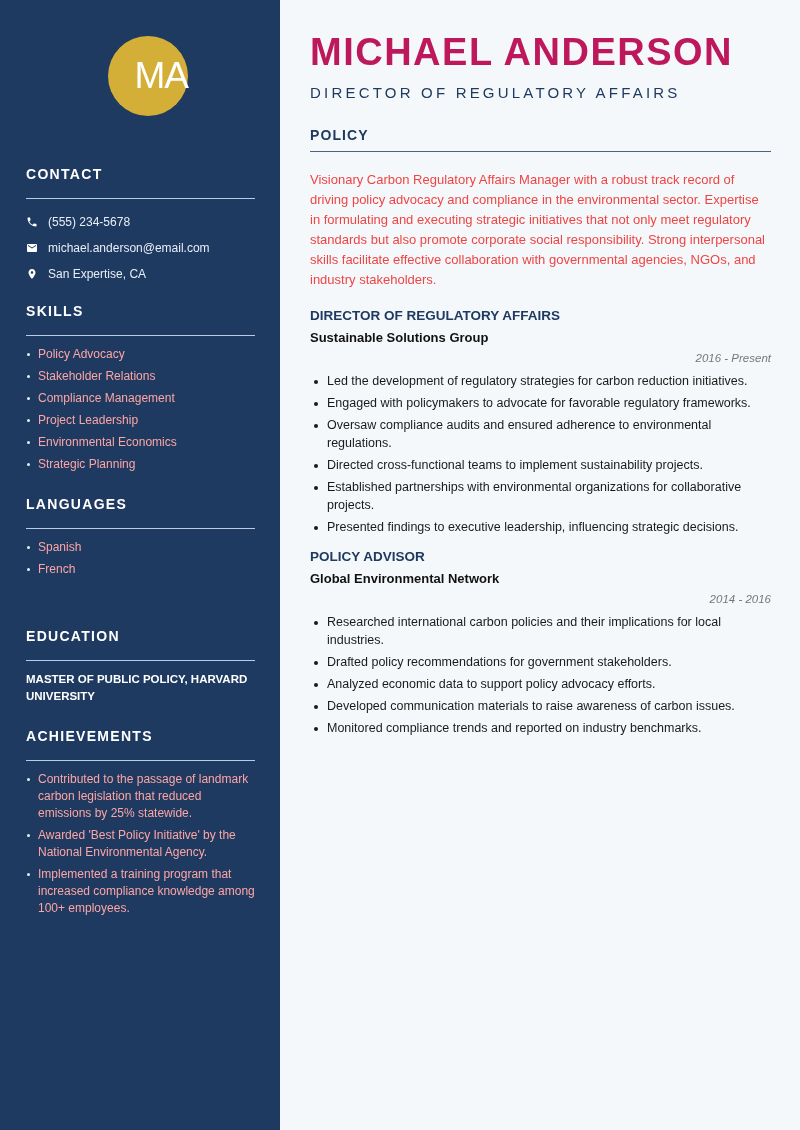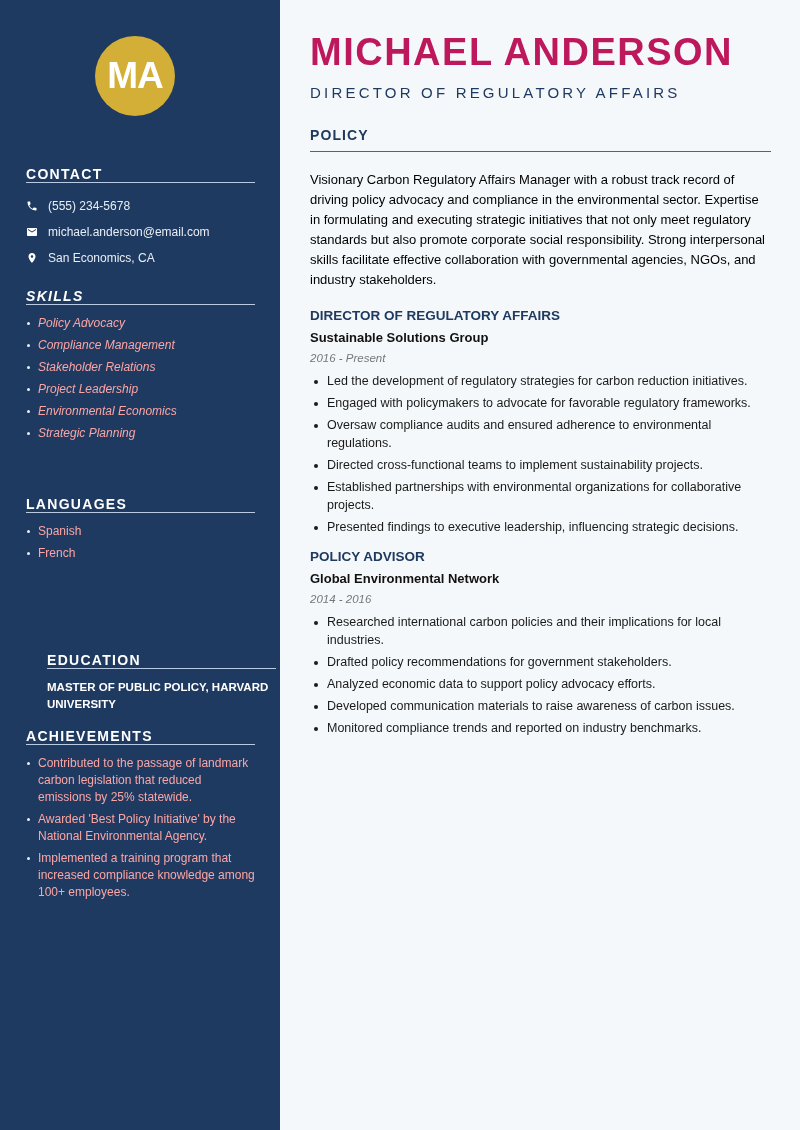--- a/index.html
+++ b/index.html
@@ -10,33 +10,33 @@
       position: relative;
     }
     .sidebar {
       position: absolute; left: 0; top: 0;
       width: 280px; height: 1130px;
       background: #1f3a60;
       color: #ffffff;
       padding: 0 26px;
     }
     .avatar {
-      position: absolute; left: 95px; top: 36px;
+      position: absolute; left: 108px; top: 36px;
       width: 80px; height: 80px; border-radius: 50%;
       background: #d4af37;
       color: #ffffff;
-      font-weight: bold; font-size: 37px;
-      display: flex; align-items: center; justify-content: center;
+      font-weight: normal; font-size: 37px;
+      display: flex; align-items: center; justify-content: flex-end;
       letter-spacing: -1px;
     }
     .side-section { position: absolute; left: 26px; width: 229px; }
     .side-heading {
       font-size: 14px; font-weight: bold; letter-spacing: 1.3px;
       color: #ffffff;
-      padding-bottom: 0;
+      padding-bottom: 16px;
       border-bottom: 1.5px solid #b9cbe4;
       margin-bottom: 10px;
     }
     .contact-row {
       display: flex; align-items: center;
       font-size: 12px; color: #e8eef6;
       height: 26px;
     }
     .contact-row svg { width: 12px; height: 12px; margin-right: 10px; flex-shrink: 0; }
     .side-list { list-style: none; }
@@ -67,30 +67,30 @@
     }
     .main-section { position: absolute; left: 0; width: 461px; }
     .main-heading {
       font-size: 14px; font-weight: bold; letter-spacing: 1.1px;
       color: #1f3a60;
       padding-bottom: 8px;
       border-bottom: 1.2px solid #4c6482;
       margin-bottom: 10px;
     }
     .profile-text {
-      font-size: 13px; line-height: 20px; color: #000000; margin-top: 18px;
+      font-size: 13px; line-height: 20px; color: #ef4444; margin-top: 18px;
     }
     .job-title {
       font-size: 13.5px; font-weight: bold; color: #1f3a60; line-height: 18px;
     }
     .job-company {
       font-size: 13px; font-weight: bold; color: #111; margin-top: 4px; line-height: 17px;
     }
     .job-dates {
-      font-size: 11.5px; font-style: italic; color: #777; margin-top: 4px; line-height: 16px;
+      font-size: 11.5px; font-style: italic; color: #777; margin-top: 4px; line-height: 16px; text-align: right;
     }
     .job-bullets { list-style: none; margin-top: 6px; }
     .job-bullets li {
       position: relative; padding-left: 17px;
       font-size: 12.5px; color: #1a1a1a; line-height: 18px; margin-bottom: 4px;
     }
     .job-bullets li::before {
       content: ""; position: absolute; left: 4px; top: 8px;
       width: 4px; height: 4px; background: #1a1a1a; border-radius: 50%;
     }
@@ -114,45 +114,45 @@
     <div class="contact-row">
       <svg viewBox="0 0 24 24">
           <path fill="#ffffff" d="M20 4H4c-1.1 0-2 .9-2 2v12c0 1.1.9 2 2 2h16c1.1 0 2-.9 2-2V6c0-1.1-.9-2-2-2zm0 4l-8 5-8-5V6l8 5 8-5v2z"></path>
         </svg>
       <span>michael.anderson@email.com</span>
     </div>
     <div class="contact-row">
       <svg viewBox="0 0 24 24">
           <path fill="#ffffff" d="M12 2C8.1 2 5 5.1 5 9c0 5.2 7 13 7 13s7-7.8 7-13c0-3.9-3.1-7-7-7zm0 9.5c-1.4 0-2.5-1.1-2.5-2.5s1.1-2.5 2.5-2.5 2.5 1.1 2.5 2.5-1.1 2.5-2.5 2.5z"></path>
         </svg>
-      <span>San Economics, CA</span>
-    </div>
-  </section>
-
-  <section class="side-section" style="top:288px;font-style:italic;">
+      <span>San Expertise, CA</span>
+    </div>
+  </section>
+
+  <section class="side-section" style="top:303px;">
     <div class="side-heading">SKILLS</div>
     <ul class="side-list">
       <li>Policy Advocacy</li>
+      <li>Stakeholder Relations</li>
       <li>Compliance Management</li>
-      <li>Stakeholder Relations</li>
       <li>Project Leadership</li>
       <li>Environmental Economics</li>
       <li>Strategic Planning</li>
     </ul>
   </section>
 
   <section class="side-section" style="top:496px;">
     <div class="side-heading">LANGUAGES</div>
     <ul class="side-list">
       <li>Spanish</li>
       <li>French</li>
     </ul>
   </section>
 
-  <section class="side-section" style="top:652px;margin-left:21px;">
+  <section class="side-section" style="top:628px;">
     <div class="side-heading">EDUCATION</div>
     <div class="edu-degree">MASTER OF PUBLIC POLICY, HARVARD UNIVERSITY</div>
   </section>
 
   <section class="side-section" style="top:728px;">
     <div class="side-heading">ACHIEVEMENTS</div>
     <ul class="side-list">
       <li>Contributed to the passage of landmark carbon legislation that reduced emissions by 25% statewide.</li>
       <li>Awarded 'Best Policy Initiative' by the National Environmental Agency.</li>
       <li>Implemented a training program that increased compliance knowledge among 100+ employees.</li>

